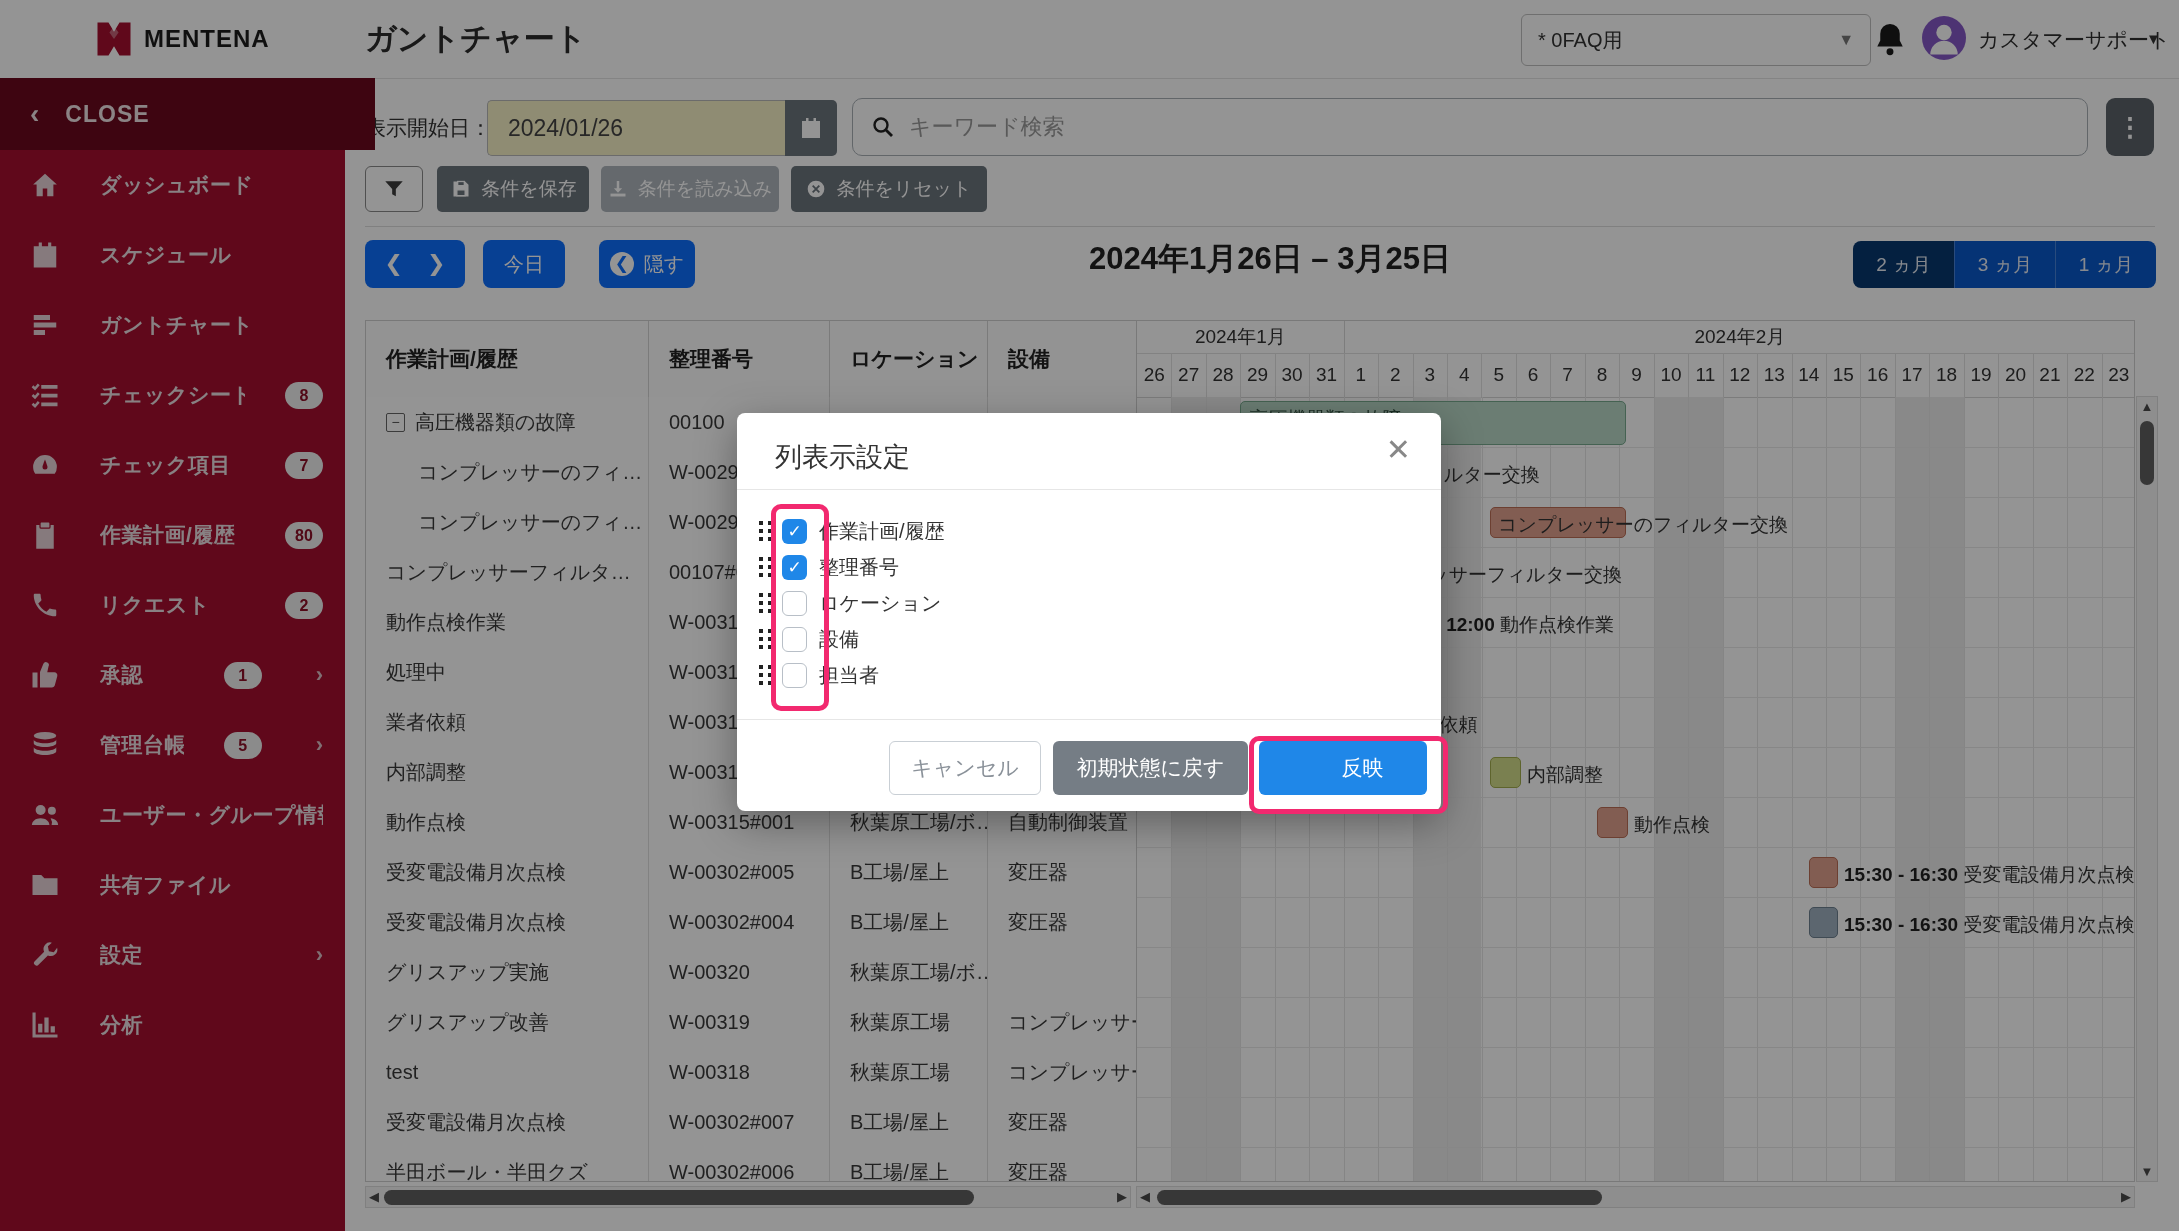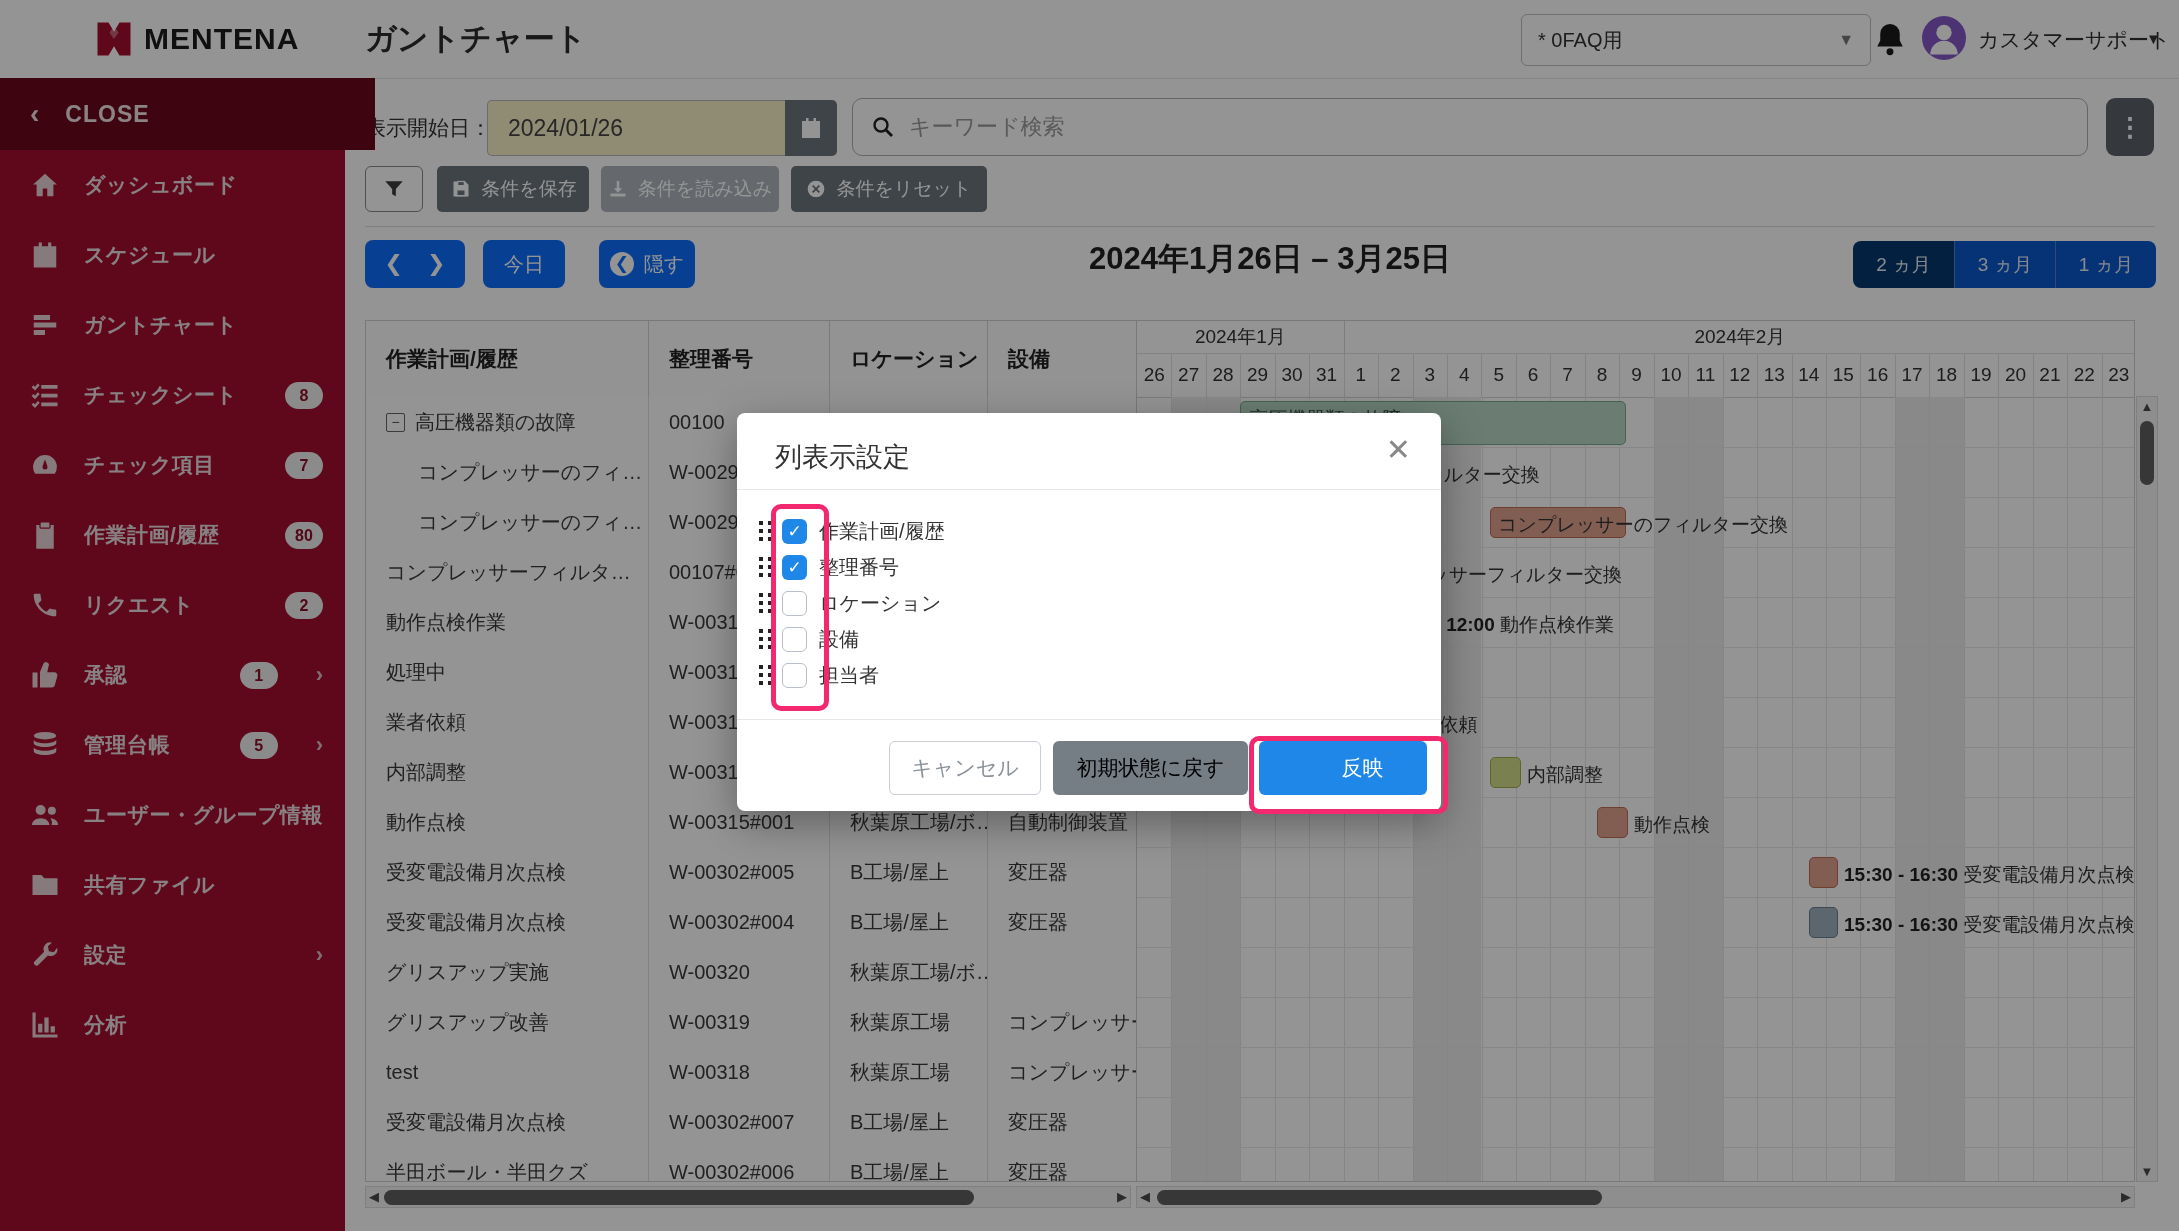--- a/index.html
+++ b/index.html
@@ -4,39 +4,39 @@
 <style>
   html,body{margin:0;padding:0;}
   body{width:2179px;height:1231px;position:relative;overflow:hidden;
        font-family:"Liberation Sans","DejaVu Sans",sans-serif;background:#fff;color:#333;}
   .abs{position:absolute;}
 
   
   #topbar{left:0;top:0;width:2179px;height:78px;background:#fff;border-bottom:1px solid #e3e3e3;z-index:2;}
   #logo{left:92px;top:16px;height:46px;display:flex;align-items:center;gap:8px;}
   #logo .mark{width:44px;height:44px;color:#a50f2f;}
-  #logo .word{font-size:30px;font-weight:bold;color:#1d1d1d;letter-spacing:1px;text-align:center;}
+  #logo .word{font-size:24px;font-weight:bold;color:#1d1d1d;letter-spacing:1px;text-align:center;}
   #page-title{left:365px;top:18px;font-size:31px;font-weight:bold;color:#2b2b2b;}
   #workspace{left:1521px;top:14px;width:316px;height:50px;border:1px solid #bfbfbf;border-radius:6px;
              background:#fff;display:flex;align-items:center;padding:0 16px;font-size:20px;color:#333;}
   #workspace .caret{margin-left:auto;color:#777;font-size:16px;}
   #bell{left:1872px;top:20px;width:36px;height:38px;color:#1a1a1a;}
   #avatar{left:1922px;top:16px;width:44px;height:44px;border-radius:50%;background:#8659c7;overflow:hidden;}
   #avatar svg{width:44px;height:44px;}
   #user{left:1978px;top:26px;font-size:21px;color:#2f2f2f;}
   #user-caret{left:2146px;top:30px;font-size:15px;color:#333;}
 
   
   #sidebar{left:0;top:78px;width:345px;height:1153px;background:#a50f2f;z-index:2;}
   #close-bar{position:absolute;left:0;top:0;width:345px;height:72px;background:#6b0a1e;display:flex;
              align-items:center;padding-left:30px;gap:26px;color:#efe3e6;cursor:pointer;}
   #close-bar .chv{font-size:28px;font-weight:bold;}
   #close-bar .lbl{font-size:23px;font-weight:bold;letter-spacing:1px;}
   .side-item{position:absolute;left:0;width:345px;height:70px;display:flex;align-items:center;
-             padding:0 22px 0 30px;box-sizing:border-box;gap:24px;color:#eadfe2;cursor:pointer;}
+             padding:0 22px 0 30px;box-sizing:border-box;gap:40px;color:#eadfe2;cursor:pointer;}
   .side-item .ic{width:30px;height:30px;flex:0 0 30px;color:#e7d3d8;}
   .side-item .lb{font-size:21px;font-weight:bold;letter-spacing:0.5px;white-space:nowrap;overflow:hidden;}
   .side-item .badge{margin-left:auto;background:#efefef;color:#8d1028;border-radius:14px;
                     min-width:38px;height:27px;line-height:27px;text-align:center;font-size:16px;font-weight:bold;}
   .side-item .chev{color:#dcc0c7;font-size:22px;font-weight:bold;margin-left:14px;}
   .side-item .badge + .chev{margin-left:14px;}
   .side-item .chev.only{margin-left:auto;}
 
   
   #date-label{left:365px;top:100px;height:56px;line-height:56px;font-size:21px;color:#333;}
@@ -128,21 +128,21 @@
   .grip{width:13px;height:20px;margin-left:22px;flex:0 0 13px;position:relative;}
   .grip i{position:absolute;width:4px;height:4px;background:#222;}
   .checkbox{width:25px;height:25px;border-radius:6px;box-sizing:border-box;margin-left:10px;flex:0 0 25px;
             display:flex;align-items:center;justify-content:center;cursor:pointer;}
   .checkbox.on{background:#1f87e8;color:#fff;font-size:17px;font-weight:bold;}
   .checkbox.off{background:#fff;border:1.5px solid #b8bfc7;}
   .chk-label{font-size:20px;color:#333;margin-left:12px;}
   .m-btn{position:absolute;top:328px;height:54px;border-radius:6px;font-size:21px;font-family:inherit;
          cursor:pointer;display:flex;align-items:center;justify-content:center;}
   #btn-cancel{left:152px;width:152px;background:#fff;border:1px solid #c9cfd5;color:#8a9199;}
-  #btn-default{left:316px;width:195px;background:#757d85;border:none;color:#000000;}
+  #btn-default{left:316px;width:195px;background:#757d85;border:none;color:#ffffff;}
   #btn-apply{left:522px;width:168px;background:#1f87e8;border:none;color:#fff;}
   .annot{position:absolute;border:5px solid #f2296f;border-radius:10px;z-index:110;background:transparent;}
   #annot-checks{left:771px;top:504px;width:48px;height:197px;}
   #annot-apply{left:1249px;top:736px;width:189px;height:68px;}
   svg{display:block;}
 </style>
 </head>
 <body>
 
 <svg width="0" height="0" style="position:absolute">

